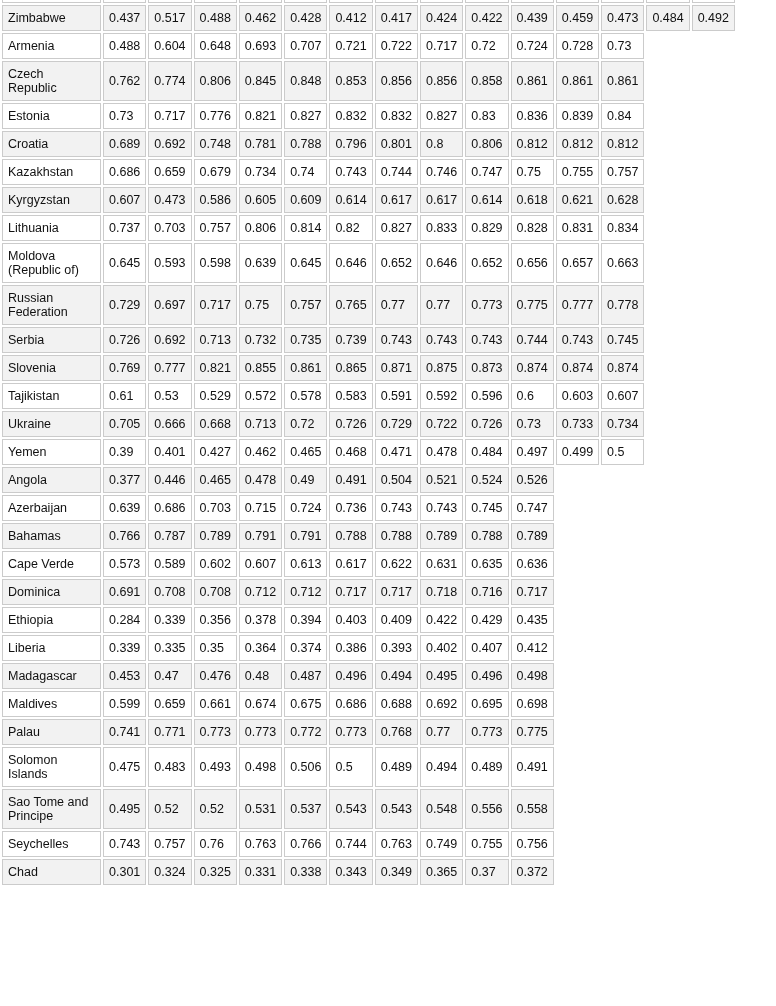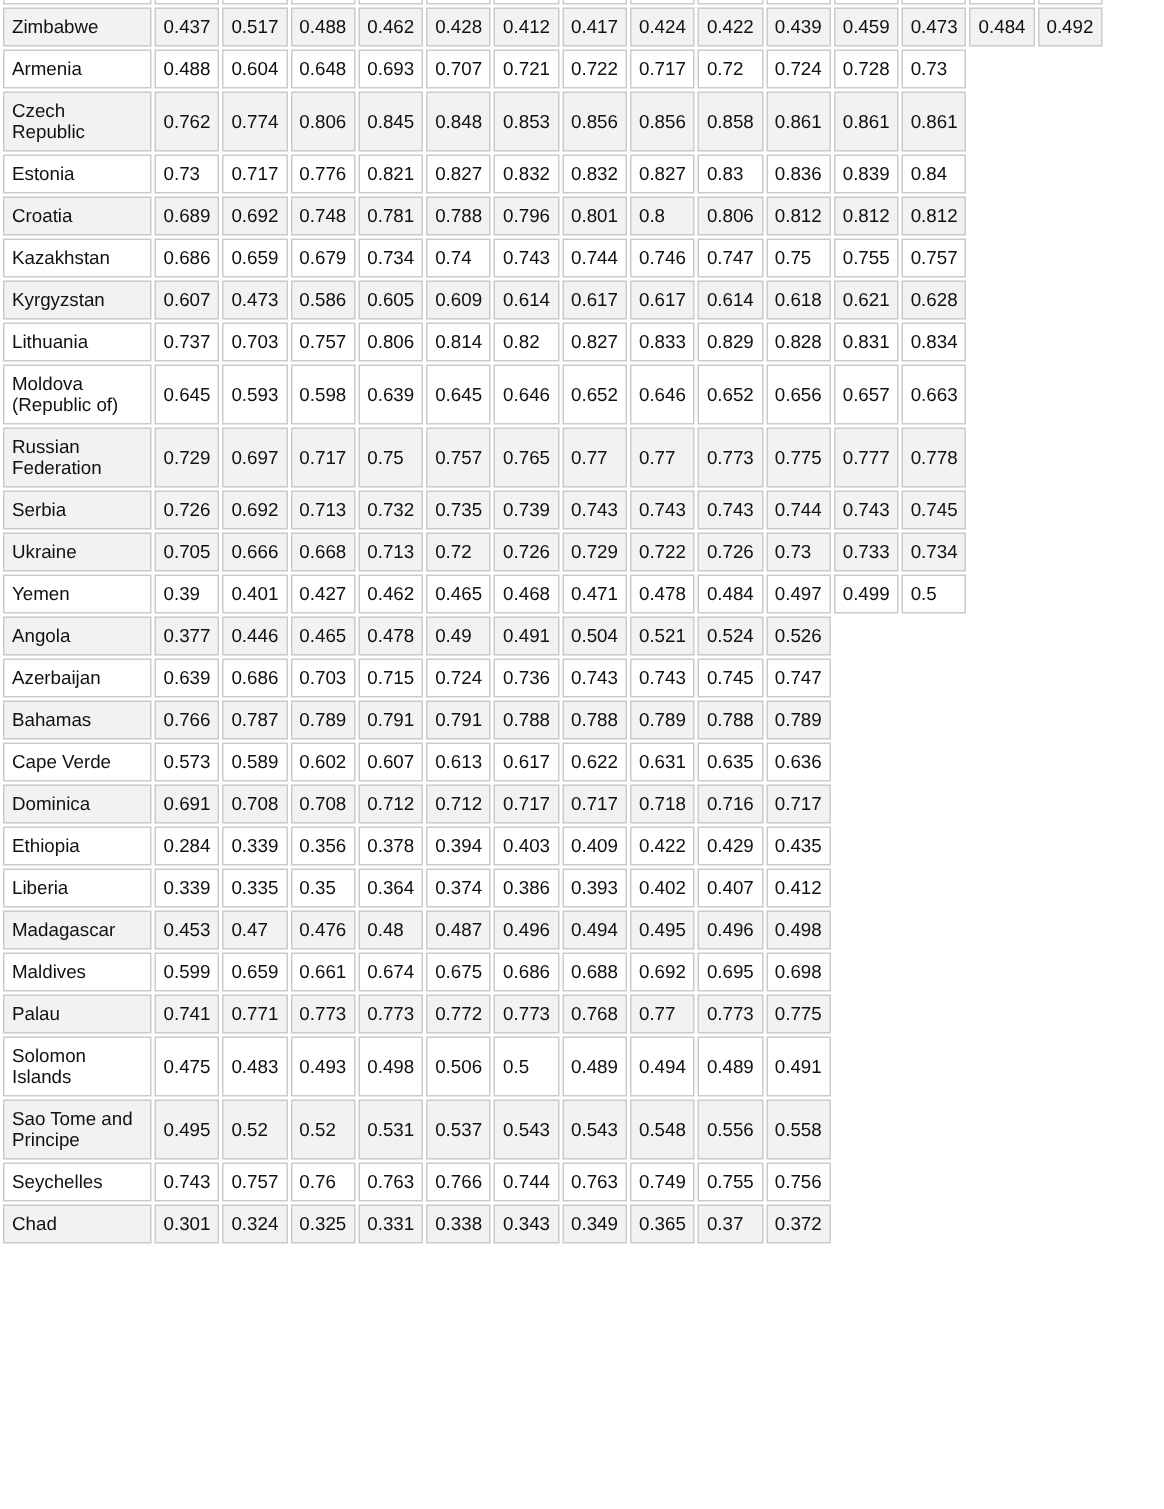--- a/index.html
+++ b/index.html
@@ -217,20 +217,50 @@
           <td class="val">0.735</td>
           <td class="val">0.739</td>
           <td class="val">0.743</td>
           <td class="val">0.743</td>
           <td class="val">0.743</td>
           <td class="val">0.744</td>
           <td class="val">0.743</td>
           <td class="val">0.745</td>
         </tr>
         <tr class="alt">
+          <td class="label">Slovenia</td>
+          <td class="val">0.769</td>
+          <td class="val">0.777</td>
+          <td class="val">0.821</td>
+          <td class="val">0.855</td>
+          <td class="val">0.861</td>
+          <td class="val">0.865</td>
+          <td class="val">0.871</td>
+          <td class="val">0.875</td>
+          <td class="val">0.873</td>
+          <td class="val">0.874</td>
+          <td class="val">0.874</td>
+          <td class="val">0.874</td>
+        </tr>
+        <tr>
+          <td class="label">Tajikistan</td>
+          <td class="val">0.61</td>
+          <td class="val">0.53</td>
+          <td class="val">0.529</td>
+          <td class="val">0.572</td>
+          <td class="val">0.578</td>
+          <td class="val">0.583</td>
+          <td class="val">0.591</td>
+          <td class="val">0.592</td>
+          <td class="val">0.596</td>
+          <td class="val">0.6</td>
+          <td class="val">0.603</td>
+          <td class="val">0.607</td>
+        </tr>
+        <tr class="alt">
           <td class="label">Ukraine</td>
           <td class="val">0.705</td>
           <td class="val">0.666</td>
           <td class="val">0.668</td>
           <td class="val">0.713</td>
           <td class="val">0.72</td>
           <td class="val">0.726</td>
           <td class="val">0.729</td>
           <td class="val">0.722</td>
           <td class="val">0.726</td>

